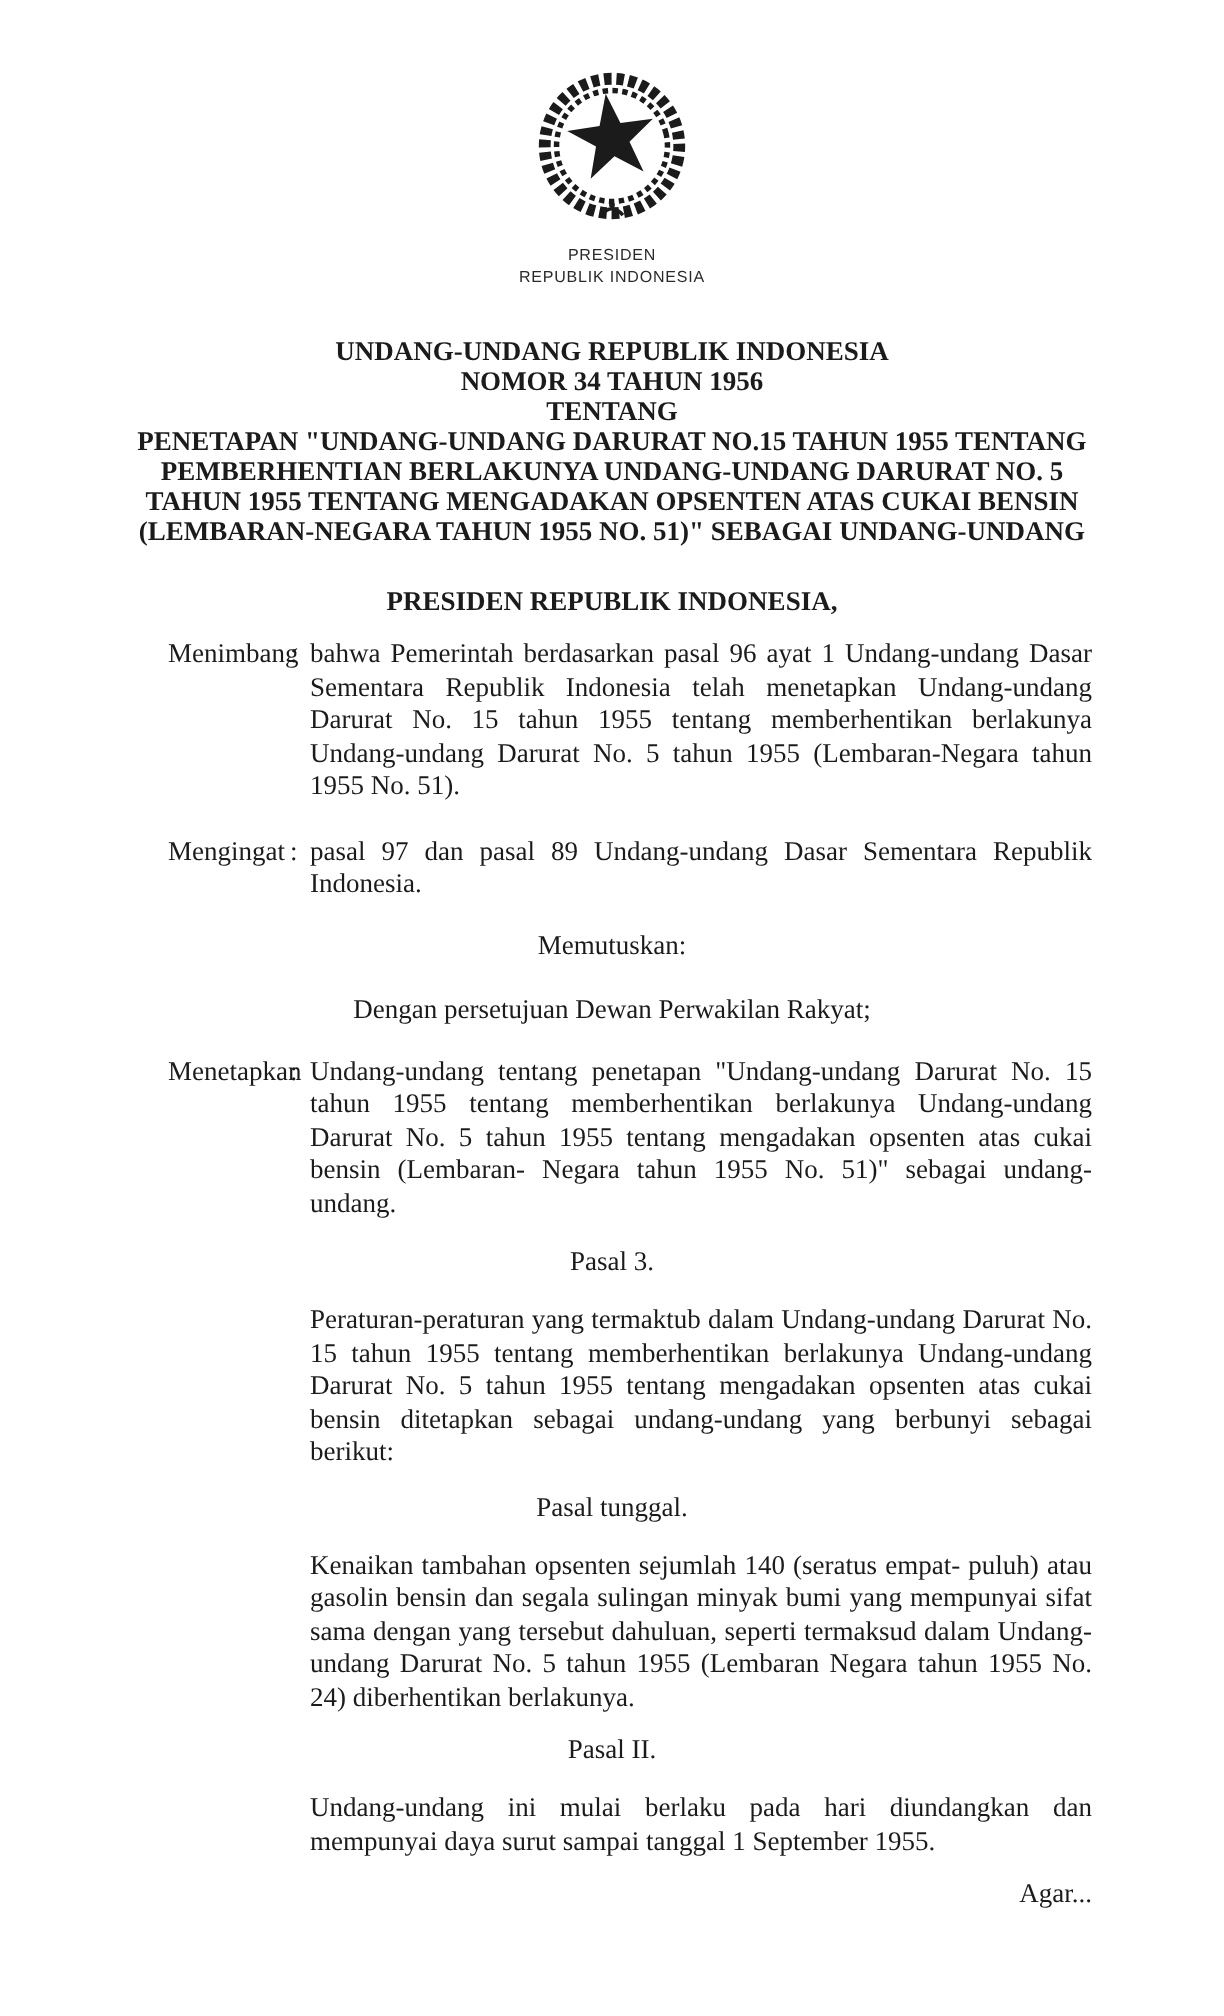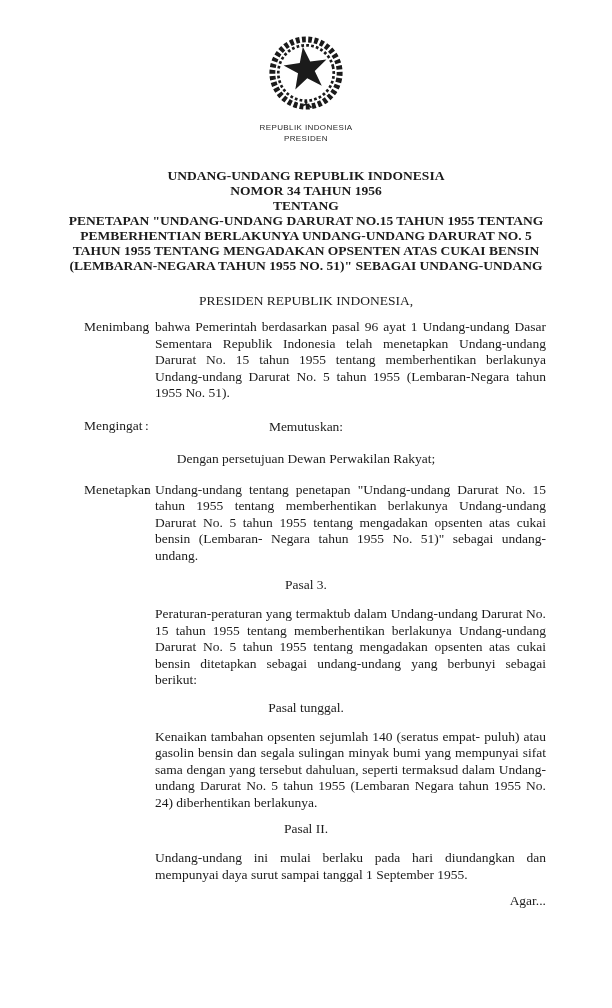--- a/index.html
+++ b/index.html
@@ -20,21 +20,21 @@
     margin-top: 24px;
     text-align: center;
     font-weight: bold;
     line-height: 15px;
     font-size: 13.5px;
   }
   .content { margin-left: 66px; width: 480px; }
   .preamble-heading {
     margin-top: 19px;
     text-align: center;
-    font-weight: normal;
+    font-weight: bold;
     line-height: 17px;
   }
   .clause { position: relative; line-height: 16.5px; }
   .clause-label { position: absolute; left: 18px; top: 0; white-space: nowrap; }
   .clause-colon { position: absolute; left: 79px; top: 0; }
   .clause-text { margin-left: 89px; text-align: justify; }
   .clause.first { margin-top: 10px; }
   .clause.second { margin-top: 16px; }
   .clause.third { margin-top: 15px; }
   .center-line { text-align: center; line-height: 17px; }
@@ -54,22 +54,22 @@
 
   <div class="letterhead">
     <svg class="emblem" width="92" height="80" viewBox="0 0 100 88" aria-hidden="true">
       <circle cx="50" cy="44" r="37" fill="none" stroke="#1b1b1b" stroke-width="6.5" stroke-dasharray="4.2 2.6" transform="rotate(10 50 44)"></circle>
       <circle cx="50" cy="44" r="30.5" fill="none" stroke="#1b1b1b" stroke-width="3" stroke-dasharray="3 2.4" transform="rotate(-14 50 44)"></circle>
       <polygon points="50,15 55.8,32.1 73.8,32.3 59.3,43 64.7,60.2 50,49.8 35.3,60.2 40.7,43 26.2,32.3 44.2,32.1" fill="#1b1b1b" transform="rotate(-8 50 40)"></polygon>
       <path d="M44 82 q6 -7 12 0" fill="none" stroke="#1b1b1b" stroke-width="2"></path>
       <circle cx="50" cy="76.5" r="1.6" fill="#1b1b1b"></circle>
     </svg>
     <div class="agency-name">
+      <div>PRESIDEN</div>
       <div>REPUBLIK INDONESIA</div>
-      <div>PRESIDEN</div>
     </div>
   </div>
 
   <div class="title-block">
     <div>UNDANG-UNDANG REPUBLIK INDONESIA</div>
     <div>NOMOR 34 TAHUN 1956</div>
     <div>TENTANG</div>
     <div>PENETAPAN "UNDANG-UNDANG DARURAT NO.15 TAHUN 1955 TENTANG</div>
     <div>PEMBERHENTIAN BERLAKUNYA UNDANG-UNDANG DARURAT NO. 5</div>
     <div>TAHUN 1955 TENTANG MENGADAKAN OPSENTEN ATAS CUKAI BENSIN</div>
@@ -82,20 +82,21 @@
 
     <div class="clause first">
       <span class="clause-label">Menimbang</span>
       <span class="clause-colon">:</span>
       <div class="clause-text">bahwa Pemerintah berdasarkan pasal 96 ayat 1 Undang-undang Dasar Sementara Republik Indonesia telah menetapkan Undang-undang Darurat No. 15 tahun 1955 tentang memberhentikan berlakunya Undang-undang Darurat No. 5 tahun 1955 (Lembaran-Negara tahun 1955 No. 51).</div>
     </div>
 
     <div class="clause second">
       <span class="clause-label">Mengingat</span>
       <span class="clause-colon">:</span>
+      <div class="clause-text">pasal 97 dan pasal 89 Undang-undang Dasar Sementara Republik Indonesia.</div>
     </div>
 
     <div class="center-line decision">Memutuskan:</div>
 
     <div class="center-line agreement">Dengan persetujuan Dewan Perwakilan Rakyat;</div>
 
     <div class="clause third">
       <span class="clause-label">Menetapkan</span>
       <span class="clause-colon">:</span>
       <div class="clause-text">Undang-undang tentang penetapan "Undang-undang Darurat No. 15 tahun 1955 tentang memberhentikan berlakunya Undang-undang Darurat No. 5 tahun 1955 tentang mengadakan opsenten atas cukai bensin (Lembaran- Negara tahun 1955 No. 51)" sebagai undang-undang.</div>

